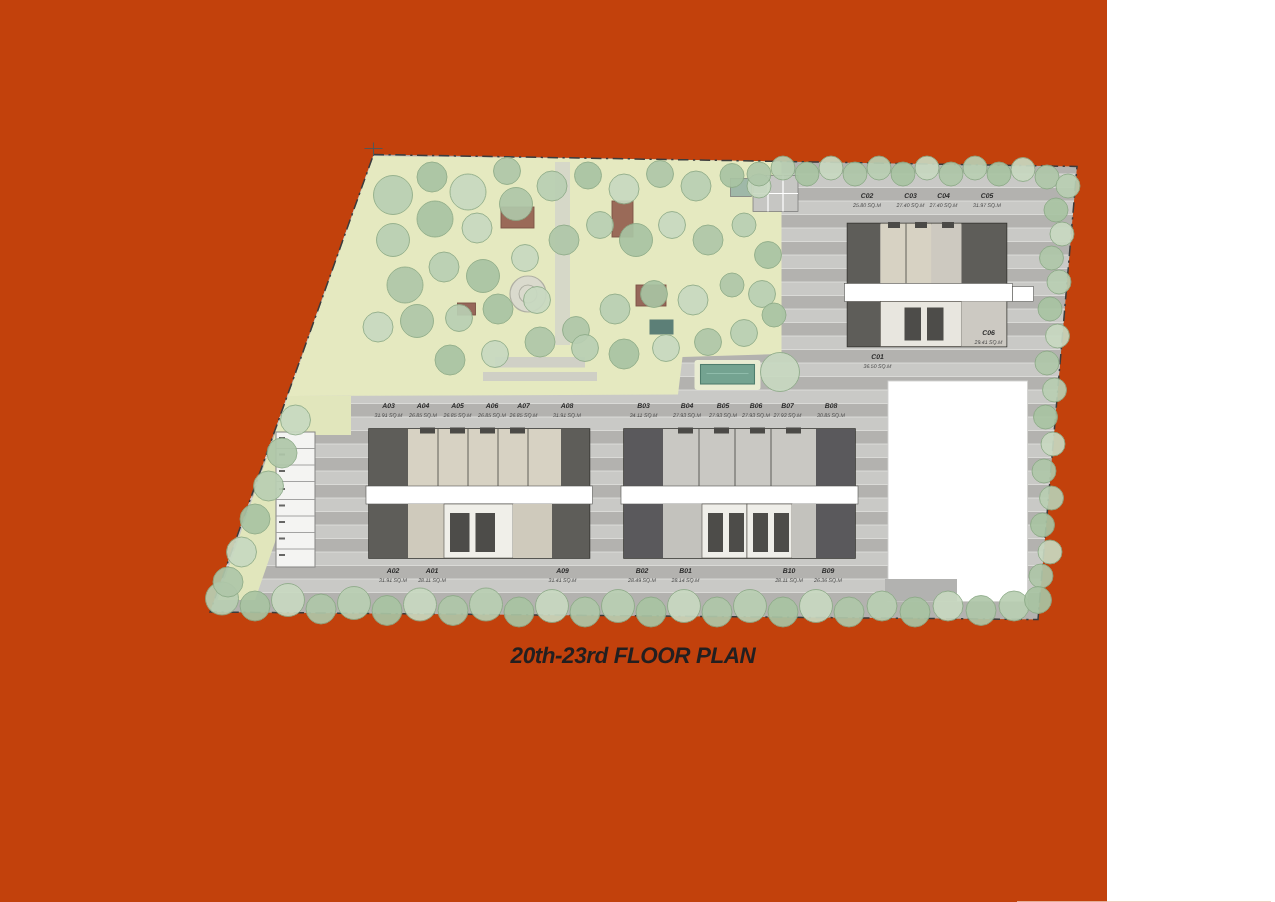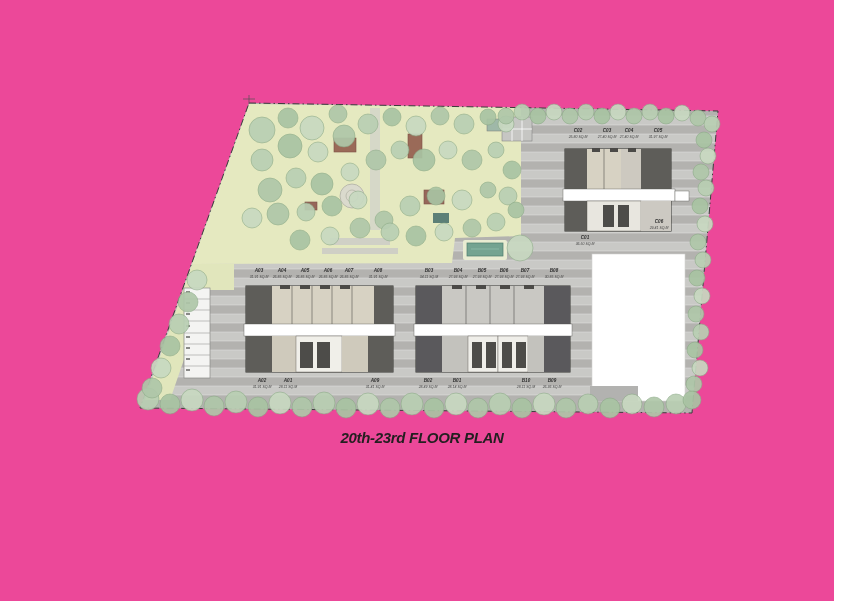--- a/index.html
+++ b/index.html
@@ -1,16 +1,16 @@
 <!DOCTYPE html>
 <html><head>
 <meta charset="utf-8">
 <style>
   html,body{margin:0;padding:0;background:#ffffff;}
-  #canvas{position:relative;width:834px;height:601px;background:#ec4899;overflow:hidden;
+  #canvas{position:relative;width:738px;height:601px;background:#c2410c;overflow:hidden;
           font-family:"Liberation Sans",sans-serif;}
   svg{position:absolute;left:0;top:0;}
   .uid{font:italic 600 4.6px "Liberation Sans",sans-serif;fill:#2b2b2b;text-anchor:middle;}
   .uarea{font:italic 3.5px "Liberation Sans",sans-serif;fill:#474747;text-anchor:middle;}
   #plan-title{position:absolute;left:317px;top:429px;width:210px;text-align:center;
       font-family:"Liberation Sans",sans-serif;font-style:italic;font-weight:600;
       font-size:15px;letter-spacing:-0.3px;color:#231f20;}
 </style>
 </head>
 <body>

